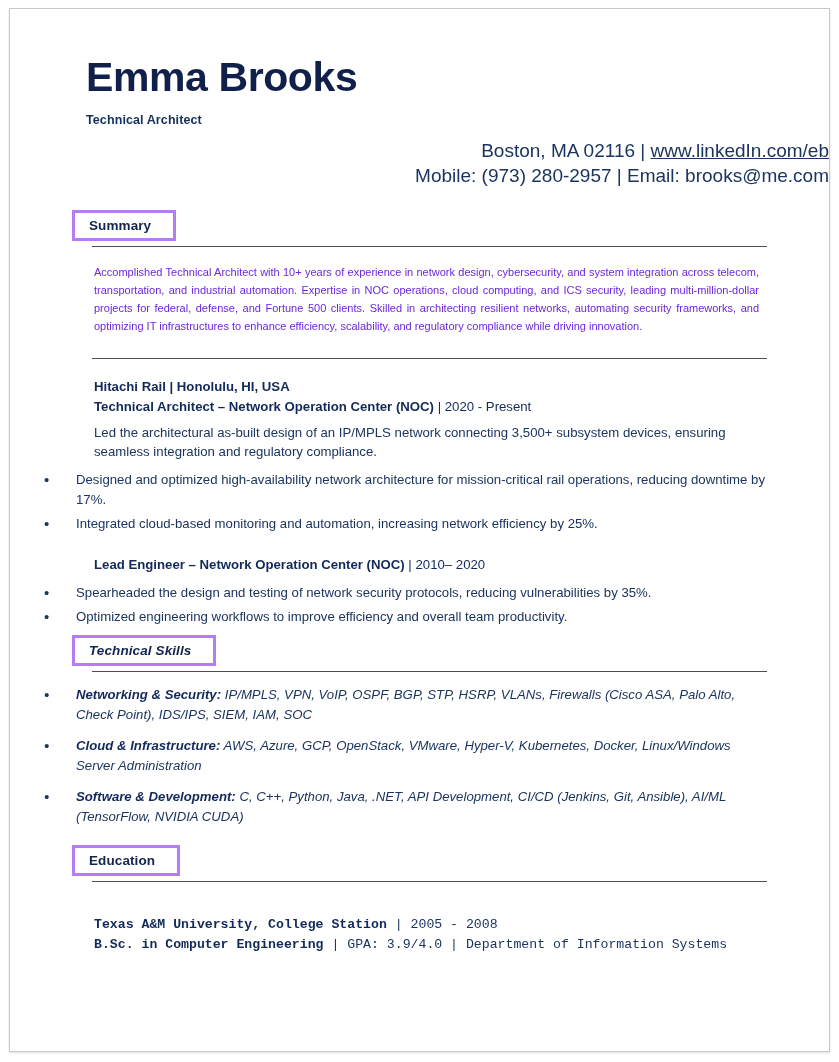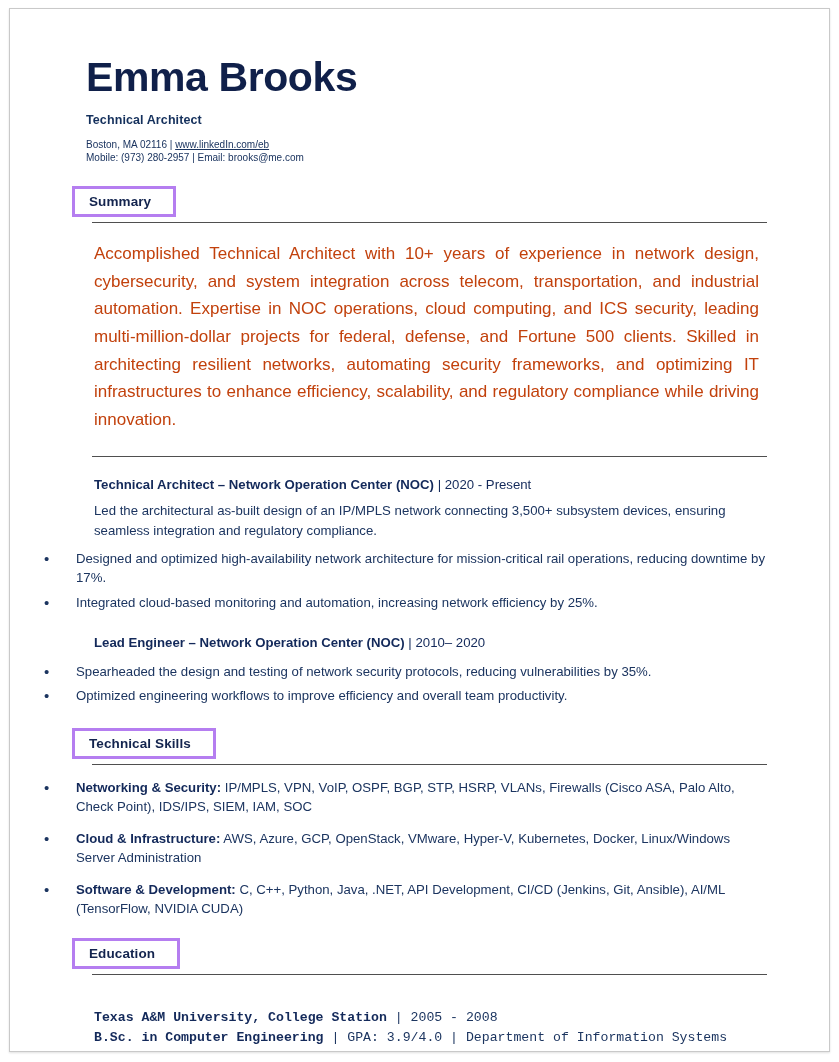--- a/index.html
+++ b/index.html
@@ -45,23 +45,24 @@
   }
   .job-subtitle {
     font-size: 12.5px;
     font-weight: bold;
     color: #14305c;
     padding: 15px 0 0 76px;
     letter-spacing: 0.1px;
   }
   .contact {
     padding: 11px 0 0 76px;
-    font-size: 10px;
+    font-size: 19px;
     color: #1c3560;
     line-height: 1.32;
+    text-align: right;
   }
   .contact a {
     color: #1c3560;
     text-decoration: underline;
   }
 
   
   .section { padding: 0 0 0 0; }
   .sec-head-wrap {
     padding-left: 62px;
@@ -83,23 +84,23 @@
     height: 0;
     border-top: 1.4px solid #4f4f4f;
     margin: 5px 0 0 82px;
     width: 675px;
   }
 
   
   .summary {
     margin: 17px 0 0 0;
     padding: 0 70px 0 84px;
-    font-size: 17px;
+    font-size: 11px;
     line-height: 1.62;
-    color: #c2410c;
+    color: #6d28d9;
     text-align: justify;
   }
 
   .job { padding: 0 0 0 84px; }
   .job-line {
     font-size: 13.2px;
     font-weight: bold;
     color: #13295a;
     line-height: 1.45;
   }
@@ -170,20 +171,21 @@
       </div>
     </div>
     <div class="rule"></div>
     <p class="summary">Accomplished Technical Architect with 10+ years of experience in network design, cybersecurity, and system integration across telecom, transportation, and industrial automation. Expertise in NOC operations, cloud computing, and ICS security, leading multi-million-dollar projects for federal, defense, and Fortune 500 clients. Skilled in architecting resilient networks, automating security frameworks, and optimizing IT infrastructures to enhance efficiency, scalability, and regulatory compliance while driving innovation.</p>
   </div>
 
   <div class="section" style="margin-top:23px;">
     <div class="rule"></div>
 
     <div class="job" style="margin-top:18px;">
+      <div class="job-line">Hitachi Rail | Honolulu, HI, USA</div>
       <div class="job-line">
         <span>Technical Architect – Network Operation Center (NOC)</span><span class="light"> | </span><span class="light">2020 - Present</span>
       </div>
       <div class="job-desc">Led the architectural as-built design of an IP/MPLS network connecting 3,500+ subsystem devices, ensuring seamless integration and regulatory compliance.</div>
     </div>
     <ul class="bullets">
       <li>Designed and optimized high-availability network architecture for mission-critical rail operations, reducing downtime by 17%.</li>
       <li>Integrated cloud-based monitoring and automation, increasing network efficiency by 25%.</li>
     </ul>
 
@@ -191,21 +193,21 @@
       <div class="job-line">
         <span>Lead Engineer – Network Operation Center (NOC)</span><span class="light"> | </span><span class="light">2010– 2020</span>
       </div>
     </div>
     <ul class="bullets">
       <li>Spearheaded the design and testing of network security protocols, reducing vulnerabilities by 35%.</li>
       <li>Optimized engineering workflows to improve efficiency and overall team productivity.</li>
     </ul>
   </div>
 
-  <div class="section" style="margin-top:22px;">
+  <div class="section" style="margin-top:8px;font-style:italic;">
     <div class="sec-head-wrap">
       <div class="sec-head-box">
         <span class="sec-title">Technical Skills</span>
       </div>
     </div>
     <div class="rule"></div>
     <ul class="bullets skills">
       <li><b>Networking &amp; Security:</b><span> IP/MPLS, VPN, VoIP, OSPF, BGP, STP, HSRP, VLANs, Firewalls (Cisco ASA, Palo Alto, Check Point), IDS/IPS, SIEM, IAM, SOC</span></li>
       <li><b>Cloud &amp; Infrastructure:</b><span> AWS, Azure, GCP, OpenStack, VMware, Hyper-V, Kubernetes, Docker, Linux/Windows Server Administration</span></li>
       <li><b>Software &amp; Development:</b><span> C, C++, Python, Java, .NET, API Development, CI/CD (Jenkins, Git, Ansible), AI/ML (TensorFlow, NVIDIA CUDA)</span></li>

